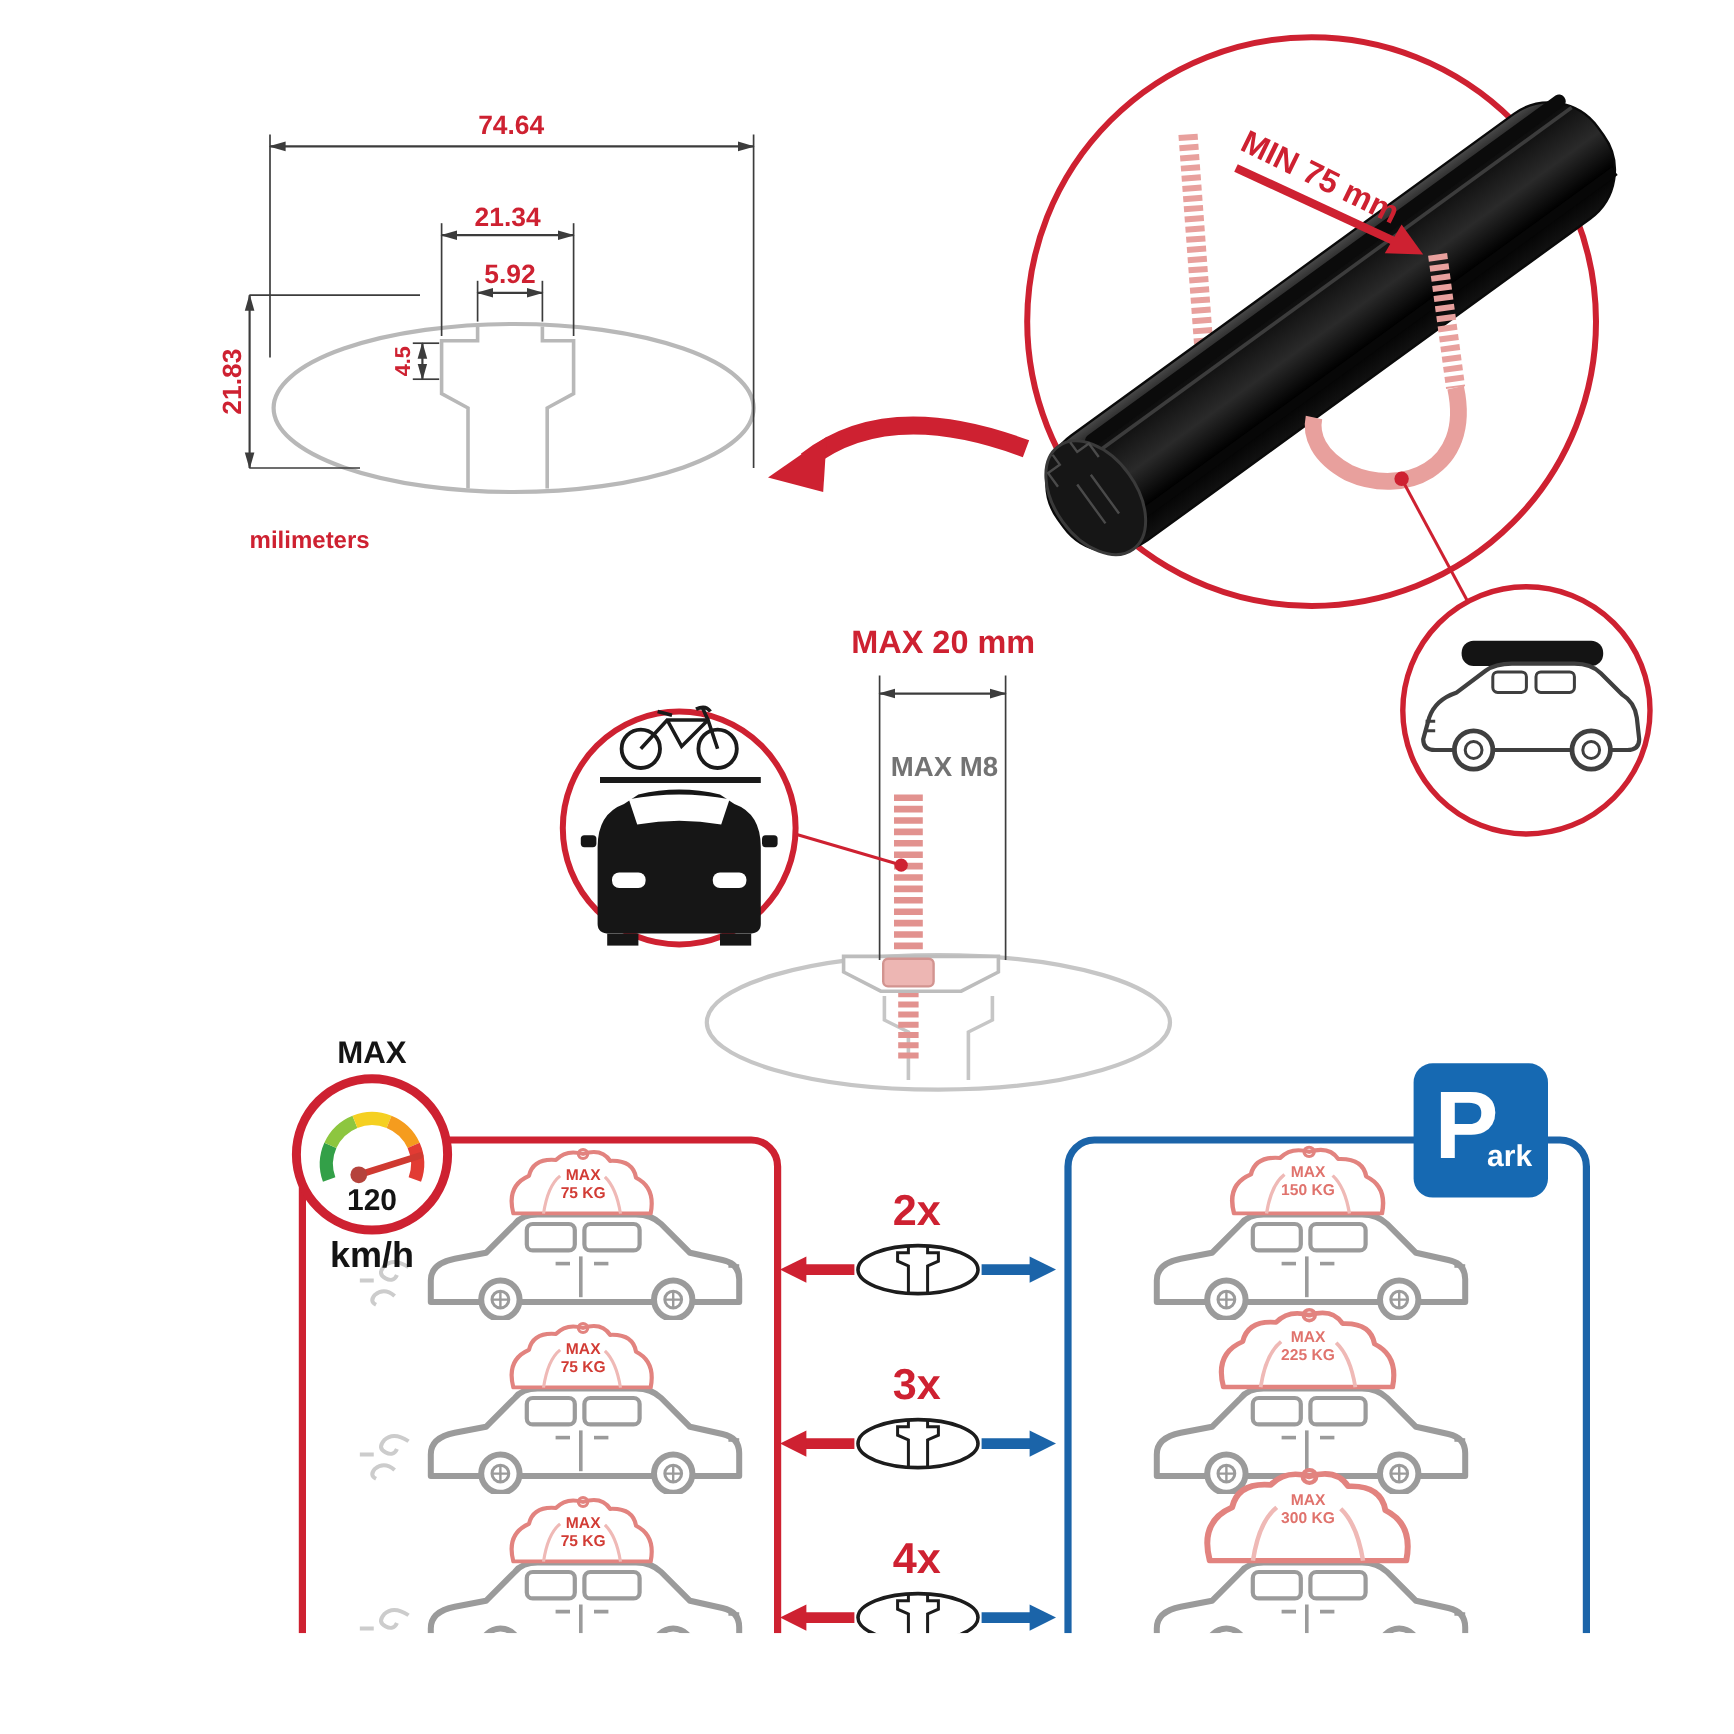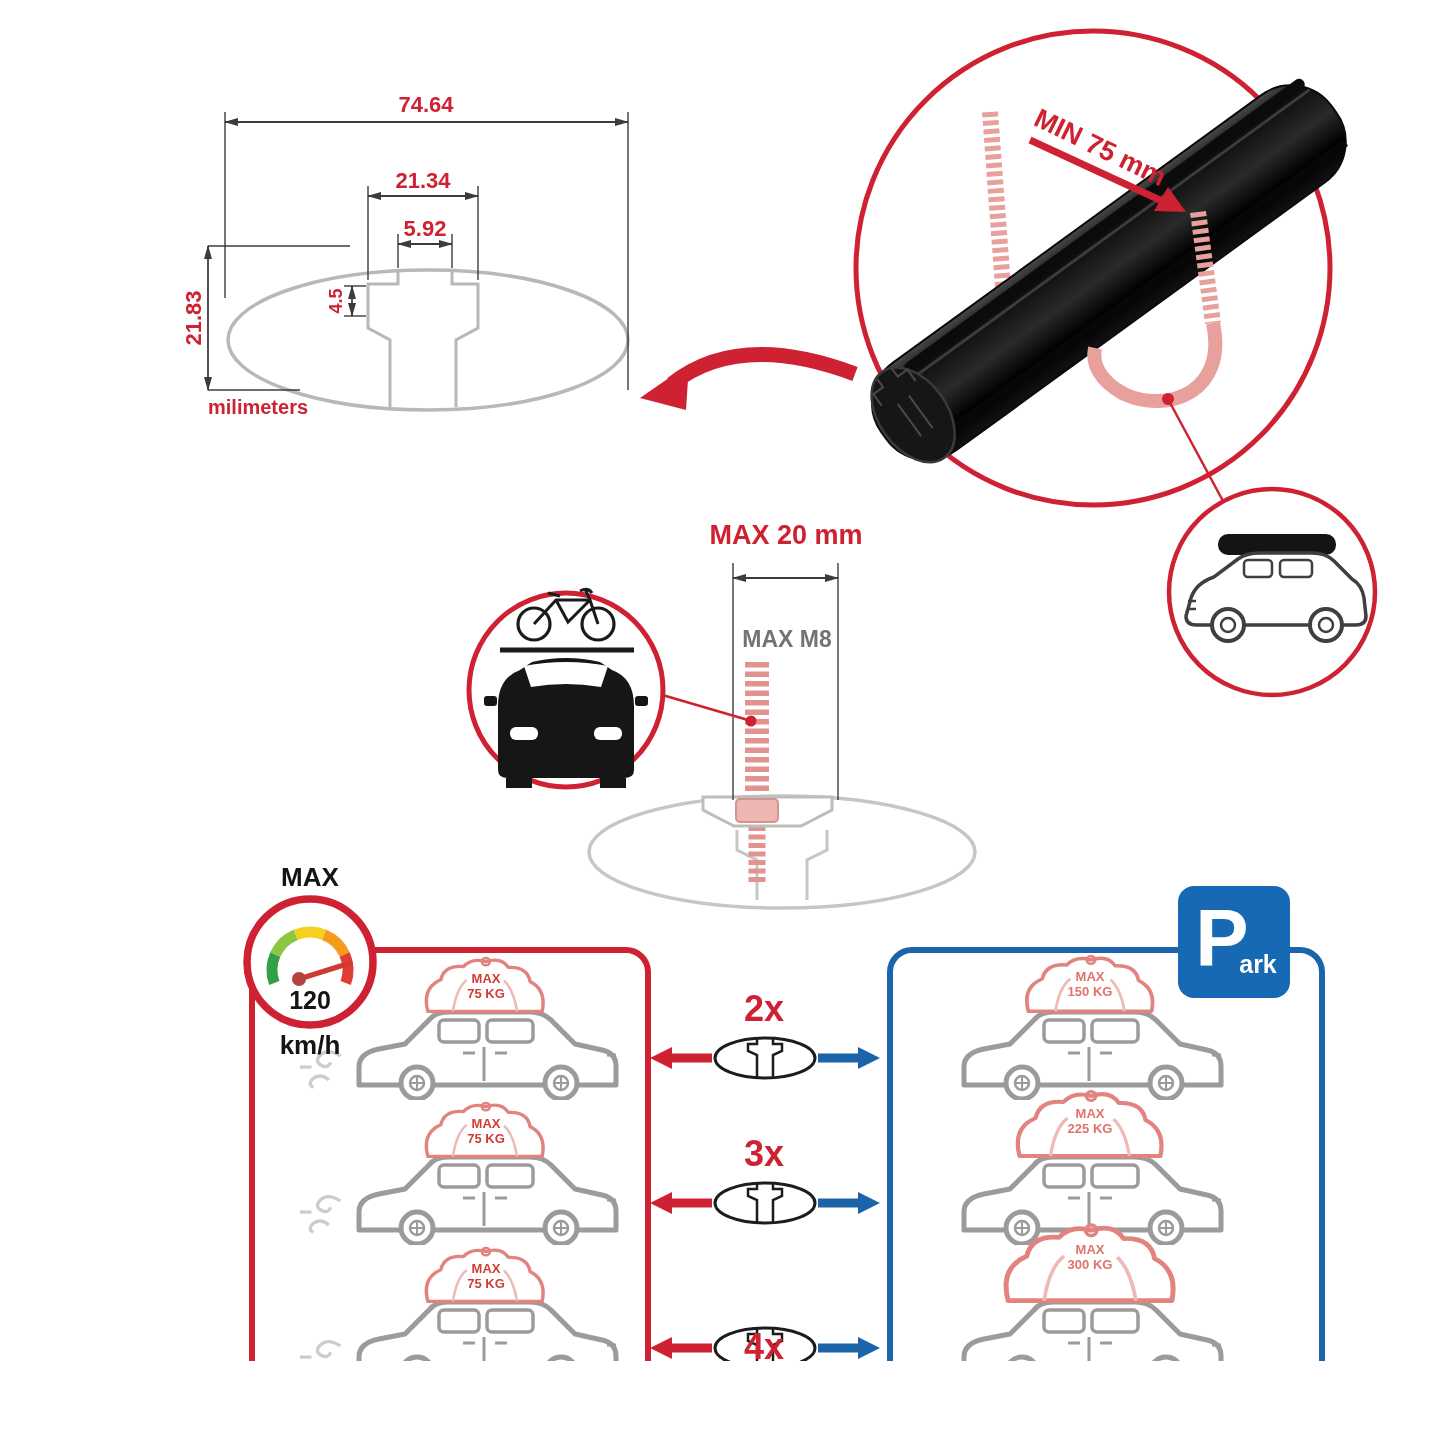--- a/index.html
+++ b/index.html
@@ -4,21 +4,21 @@
 <style>
   html,body{margin:0;padding:0;background:#fff;}
   #canvas{position:relative;width:1445px;height:1361px;background:#fff;
           font-family:"Liberation Sans",sans-serif;overflow:hidden;}
   #art{position:absolute;left:0;top:0;}
   .lbl{position:absolute;white-space:nowrap;}
   .ctr{transform:translateX(-50%);}
   .mid{transform:translate(-50%,-50%);}
   .dim{font-size:22px;font-weight:bold;color:#ce2131;}
   .dim-sm{font-size:18px;font-weight:bold;color:#ce2131;}
-  .unit{font-size:20px;font-weight:bold;color:#ce2131;}
+  .unit{font-size:20px;font-weight:bold;color:#ce2131;margin-top:44px;}
   .bigred{font-size:27px;font-weight:bold;color:#ce2131;}
   .medred{font-size:23px;font-weight:bold;color:#737373;}
   .blk{color:#141414;font-weight:bold;}
   .mult{font-size:36px;font-weight:bold;color:#ce2131;}
   .cargo-lbl{position:absolute;transform:translateX(-50%);text-align:center;
              font-weight:bold;font-size:13px;line-height:15px;}
   .cargo-red{color:#d23c35;}
   .cargo-pink{color:#e0736d;}
   .psign{color:#fff;font-weight:bold;}
 </style>
@@ -239,25 +239,25 @@
   <div class="lbl dim" style="left:194px;top:318px;transform:translate(-50%,-50%) rotate(-90deg)">21.83</div>
   <div class="lbl unit" style="left:208px;top:396px">milimeters</div>
 
   <div class="lbl bigred" style="left:1100px;top:148px;transform:translate(-50%,-50%) rotate(26deg)">MIN 75 mm</div>
 
   <div class="lbl bigred ctr" style="left:786px;top:520px">MAX 20 mm</div>
   <div class="lbl medred ctr" style="left:787px;top:626px">MAX M8</div>
 
   <div class="lbl blk ctr" style="left:310px;top:862px;font-size:26px">MAX</div>
   <div class="lbl blk ctr" style="left:310px;top:986px;font-size:25px">120</div>
-  <div class="lbl blk ctr" style="left:310px;top:1030px;font-size:26px">km/h</div>
+  <div class="lbl blk ctr" style="left:310px;top:1030px;font-size:30px">km/h</div>
 
   <div class="lbl mult ctr" style="left:764px;top:988px">2x</div>
   <div class="lbl mult ctr" style="left:764px;top:1133px">3x</div>
-  <div class="lbl mult ctr" style="left:764px;top:1326px">4x</div>
+  <div class="lbl mult ctr" style="left:764px;top:1278px">4x</div>
 
   <div class="cargo-lbl cargo-red" style="left:486px;top:971px">
     <div>MAX</div>
     <div>75 KG</div>
   </div>
   <div class="cargo-lbl cargo-red" style="left:486px;top:1116px">
     <div>MAX</div>
     <div>75 KG</div>
   </div>
   <div class="cargo-lbl cargo-red" style="left:486px;top:1261px">

